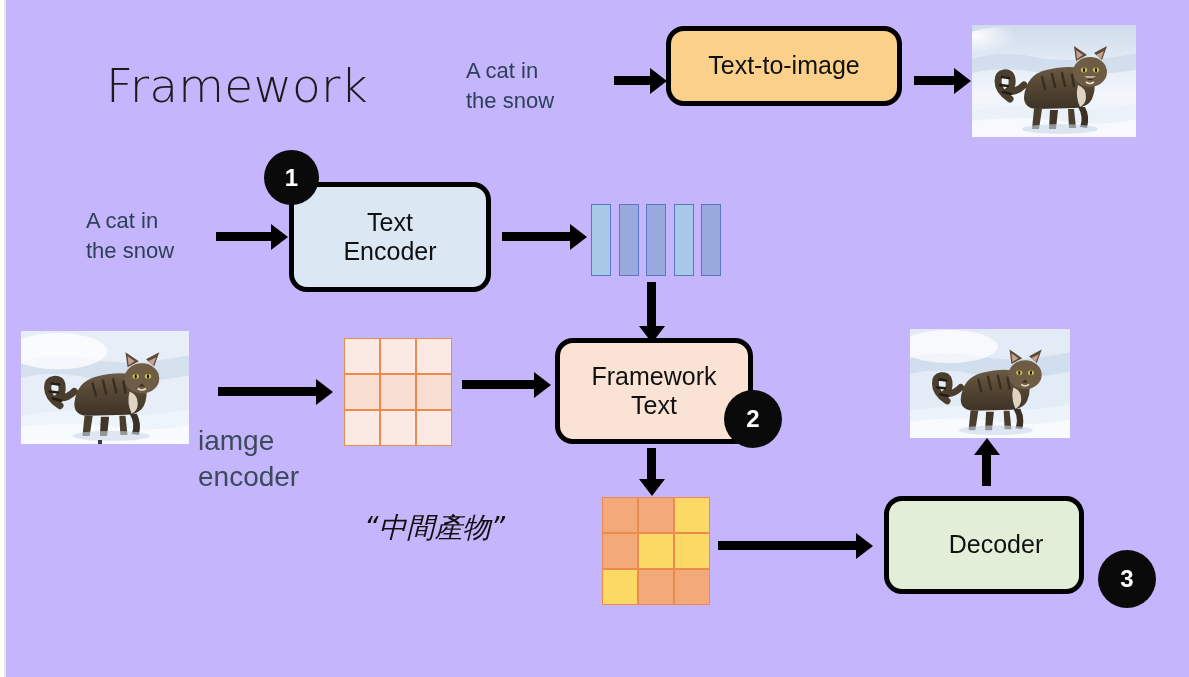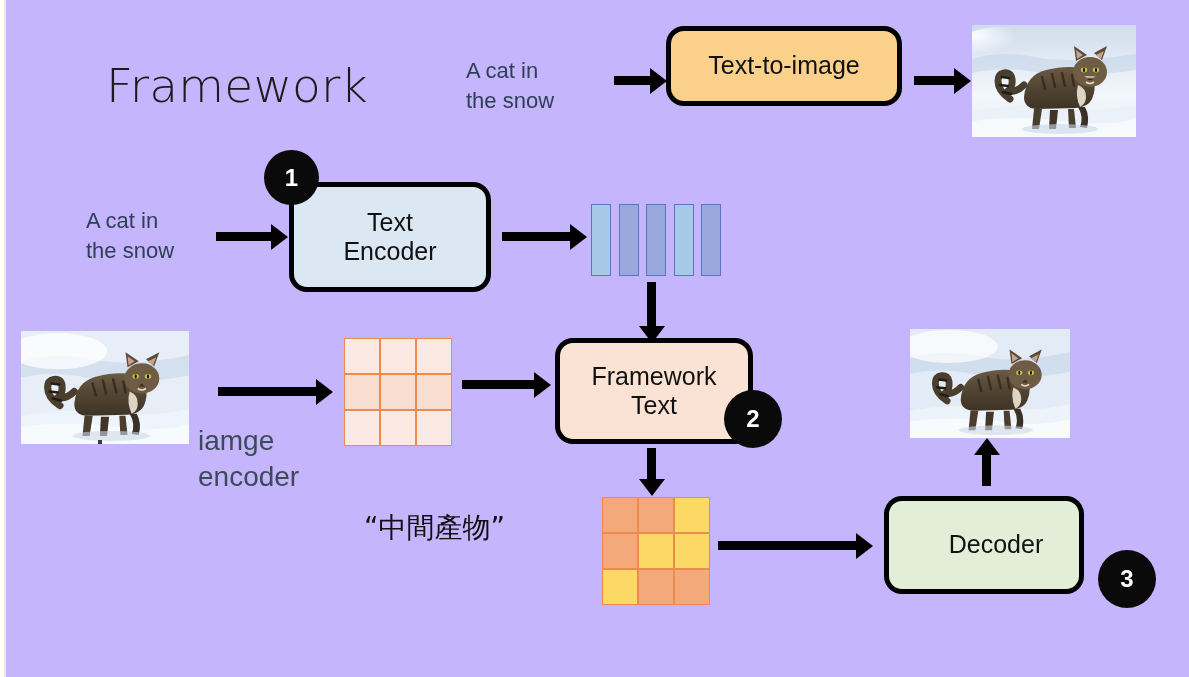--- a/index.html
+++ b/index.html
@@ -189,21 +189,21 @@
   }
   #caption-latent {
     left: 358px; top: 508px;
     font-size: 28px;
     color: #101010;
     line-height: 1.42;
     text-align: right;
     font-family: "DejaVu Sans", sans-serif;
     white-space: nowrap;
   }
-  #caption-latent .line1 { text-align: center; }
+  #caption-latent .line1 { text-align: center; font-style: italic; }
   #caption-latent .line2 { text-align: right; }
   .tiny-mark {
     left: 92px; top: 440px;
     width: 4px; height: 4px;
     background: #3a3a3a;
   }
 </style>
 </head>
 <body>
 

